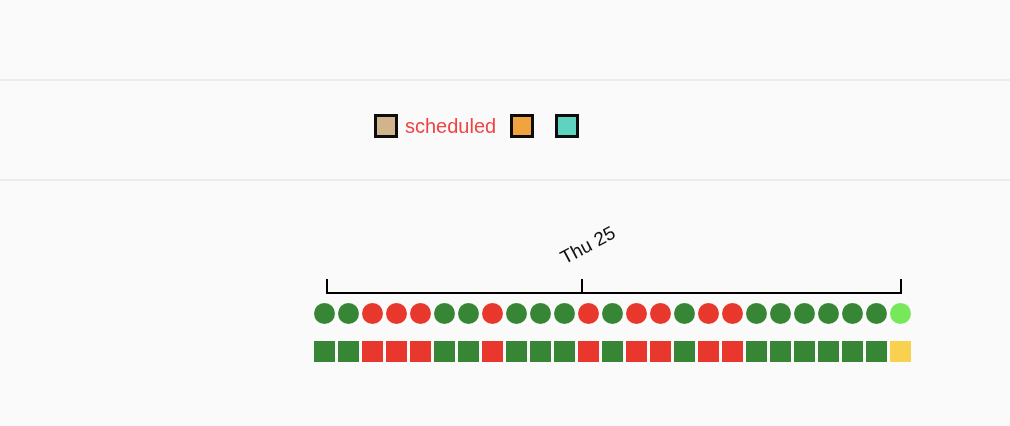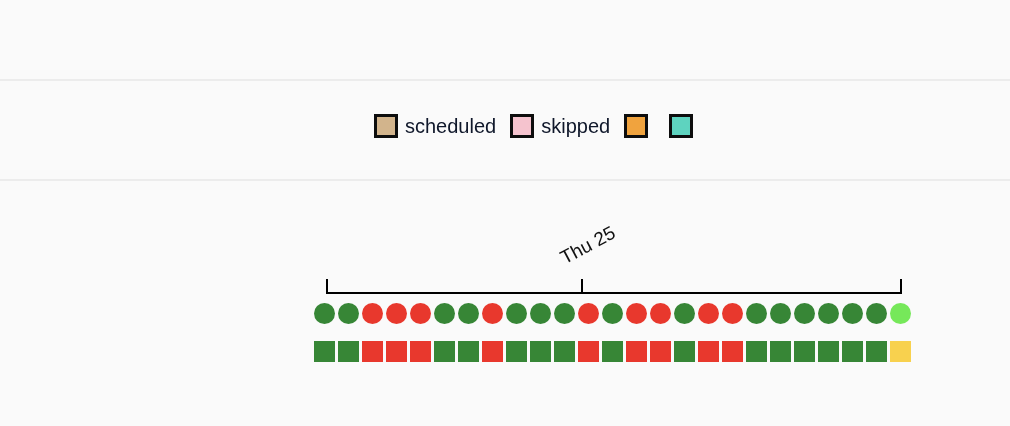--- a/index.html
+++ b/index.html
@@ -16,21 +16,21 @@
   .legend-row {
     position: absolute; left: 374px; top: 114px;
     display: flex; align-items: center; white-space: nowrap;
   }
   .legend-item { display: flex; align-items: center; margin-right: 14px; }
   .legend-swatch {
     width: 18px; height: 18px;
     border: 3px solid #0d0d0d;
     margin-right: 7px; flex: 0 0 auto;
   }
-  .legend-label { font-size: 20px; color: #0f172a; letter-spacing: 0; }
+  .legend-label { font-size: 20px; color: #ef4444; letter-spacing: 0; }
 
   .axis-bracket {
     position: absolute; left: 326px; top: 279px;
     width: 572px; height: 13px;
     border-left: 2px solid #000;
     border-right: 2px solid #000;
     border-bottom: 2px solid #000;
   }
   .axis-mid-tick {
     position: absolute; left: 253px; top: 0;
@@ -51,24 +51,20 @@
 </head>
 <body>
 
 <div class="divider" id="divider-top"></div>
 <div class="divider" id="divider-legend"></div>
 
 <div class="legend-row">
     <span class="legend-item">
       <span class="legend-swatch" style="background: rgb(210, 180, 140); border-color: rgb(13, 13, 13);"></span>
       <span class="legend-label">scheduled</span>
-    </span>
-    <span class="legend-item">
-      <span class="legend-swatch" style="background: rgb(245, 195, 206); border-color: rgb(13, 13, 13);"></span>
-      <span class="legend-label">skipped</span>
     </span>
     <span class="legend-item">
       <span class="legend-swatch" style="background: rgb(240, 163, 62); border-color: rgb(13, 13, 13);"></span>
     </span>
     <span class="legend-item">
       <span class="legend-swatch" style="background: rgb(94, 211, 191); border-color: rgb(13, 13, 13);"></span>
     </span>
   </div>
 
 <div class="axis-label">Thu 25</div>

